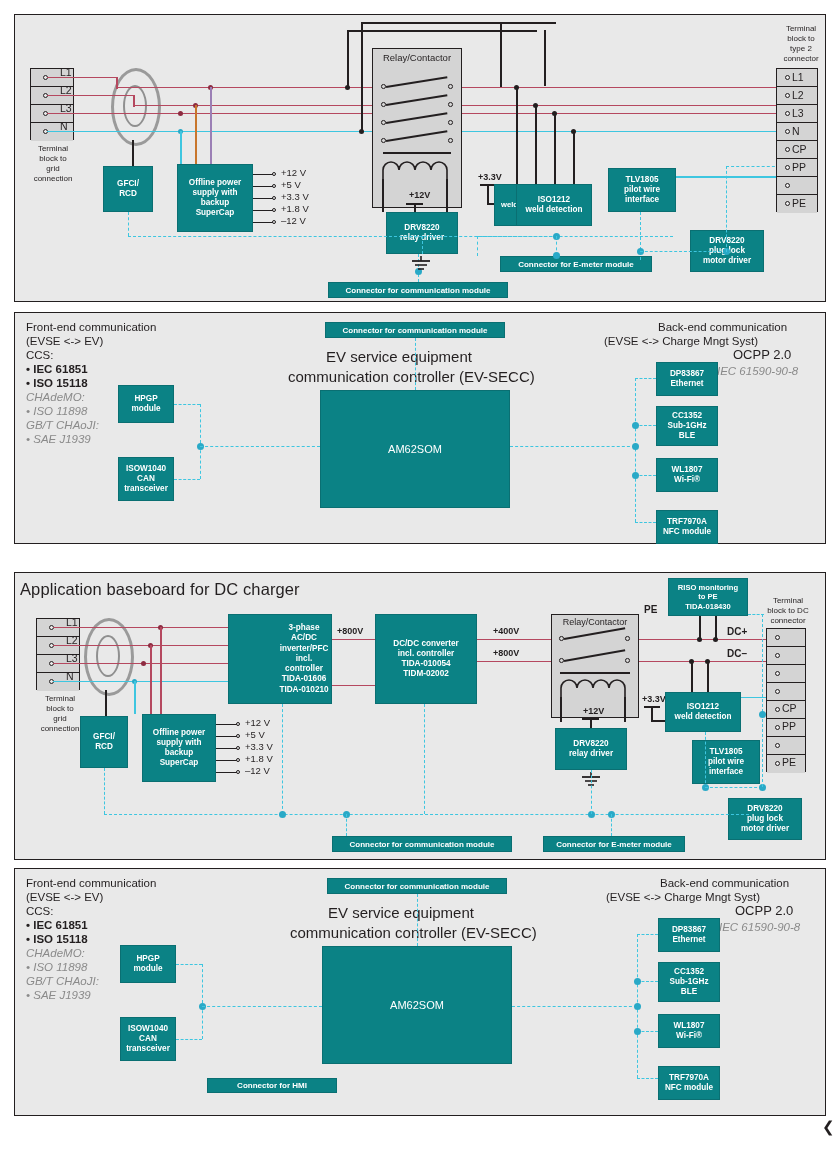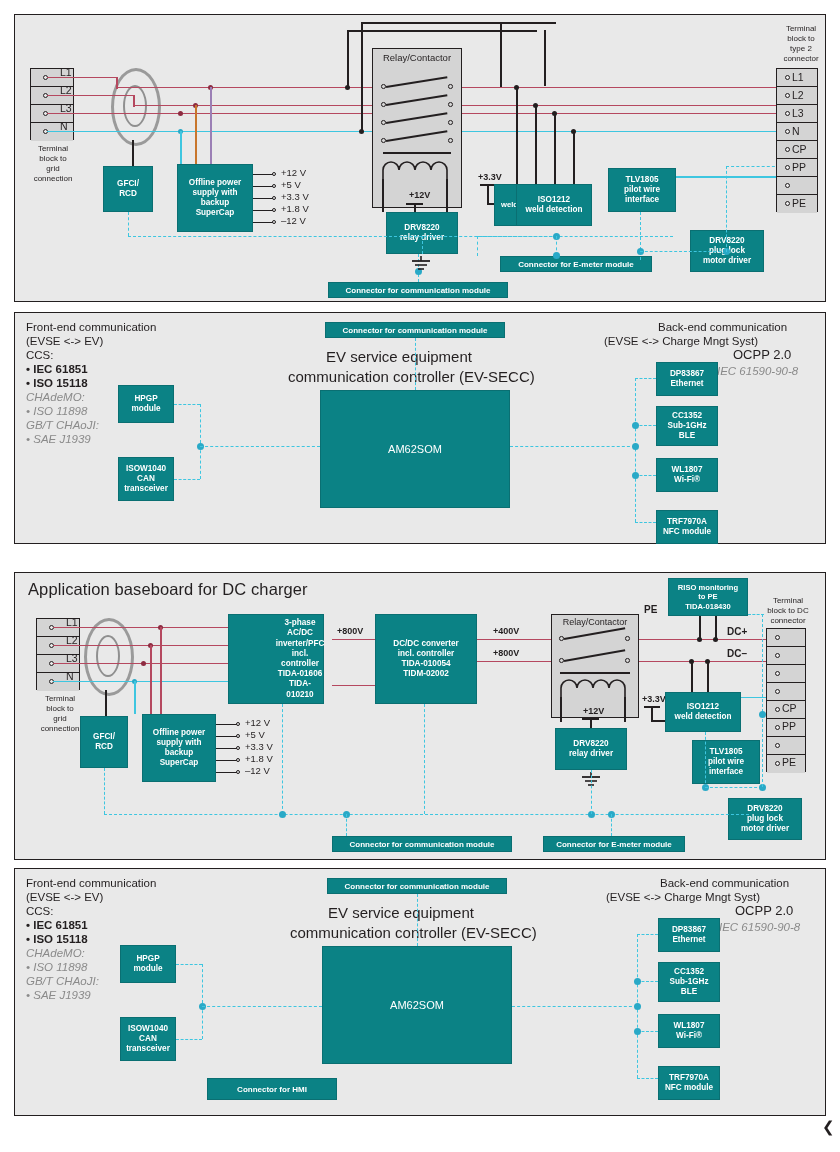--- a/index.html
+++ b/index.html
@@ -321,21 +321,21 @@
   <div class="dv" style="left:635px;top:378px;height:144px;"></div>
   <div class="dl" style="left:635px;top:378px;width:21px;"></div>
   <div class="dl" style="left:635px;top:425px;width:21px;"></div>
   <div class="dnode" style="left:632px;top:422px;"></div>
   <div class="dnode" style="left:632px;top:443px;"></div>
   <div class="dl" style="left:635px;top:475px;width:21px;"></div>
   <div class="dnode" style="left:632px;top:472px;"></div>
   <div class="dl" style="left:635px;top:522px;width:21px;"></div>
 
   <div class="panel" style="left:14px;top:572px;width:812px;height:288px;"></div>
-  <div class="ttl" style="left:28px;top:580px;">Application baseboard for DC charger</div>
+  <div class="ttl" style="left:20px;top:580px;">Application baseboard for DC charger</div>
 
   <div class="tblock" style="left:36px;top:618px;width:44px;height:72px;">
     <div class="trow" style="height:18px;">
         <span class="dot" style="left:12px;top:6px;"></span>
       </div>
     <div class="trow" style="height:18px;">
         <span class="dot" style="left:12px;top:6px;"></span>
       </div>
     <div class="trow" style="height:18px;">
         <span class="dot" style="left:12px;top:6px;"></span>
@@ -386,21 +386,21 @@
   <div class="w k" style="left:216px;top:748px;width:22px;height:1.2px;"></div>
   <span class="raildot" style="left:236px;top:745.5px;"></span>
   <div class="railtxt" style="left:245px;top:741px;">+3.3 V</div>
   <div class="w k" style="left:216px;top:760px;width:22px;height:1.2px;"></div>
   <span class="raildot" style="left:236px;top:757.5px;"></span>
   <div class="railtxt" style="left:245px;top:753px;">+1.8 V</div>
   <div class="w k" style="left:216px;top:772px;width:22px;height:1.2px;"></div>
   <span class="raildot" style="left:236px;top:769.5px;"></span>
   <div class="railtxt" style="left:245px;top:765px;">–12 V</div>
 
-  <div class="blk" style="left:228px;top:614px;width:96px;height:90px;white-space:pre-line;padding-left:48px;">3-phase AC/DC
+  <div class="blk" style="left:228px;top:614px;width:104px;height:90px;white-space:pre-line;padding-left:48px;">3-phase AC/DC
 inverter/PFC
 incl. controller
 TIDA-01606
 TIDA-010210</div>
   <div class="blk" style="left:375px;top:614px;width:102px;height:90px;white-space:pre-line;">DC/DC converter
 incl. controller
 TIDA-010054
 TIDM-02002</div>
 
   <div class="vlbl" style="left:337px;top:626px;">+800V</div>
@@ -554,21 +554,21 @@
   <div class="dl" style="left:176px;top:1039px;width:26px;"></div>
   <div class="dnode" style="left:199px;top:1003px;"></div>
   <div class="dl" style="left:202px;top:1006px;width:120px;"></div>
 
   <div class="conn" style="left:327px;top:878px;width:180px;height:16px;">Connector for communication module</div>
   <div class="cbig" style="left:328px;top:904px;">EV service equipment</div>
   <div class="cbig" style="left:290px;top:924px;">communication controller (EV-SECC)</div>
   <div class="dv" style="left:417px;top:894px;height:52px;"></div>
   <div class="blk big" style="left:322px;top:946px;width:190px;height:118px;">AM62SOM</div>
   <div class="dl" style="left:512px;top:1006px;width:125px;"></div>
-  <div class="conn" style="left:207px;top:1078px;width:130px;height:22px;">Connector for HMI</div>
+  <div class="conn" style="left:207px;top:1078px;width:130px;height:15px;">Connector for HMI</div>
 
   <div class="ctxt" style="left:660px;top:876px;">Back-end communication</div>
   <div class="ctxt" style="left:606px;top:890px;">(EVSE &lt;-&gt; Charge Mngt Syst)</div>
   <div class="ctxt" style="left:735px;top:904px;font-size:13px;">OCPP 2.0</div>
   <div class="ctxt it" style="left:719px;top:920px;">IEC 61590-90-8</div>
 
   <div class="blk" style="left:658px;top:918px;width:62px;height:34px;white-space:pre-line;">DP83867
 Ethernet</div>
   <div class="blk" style="left:658px;top:962px;width:62px;height:40px;white-space:pre-line;">CC1352
 Sub-1GHz

